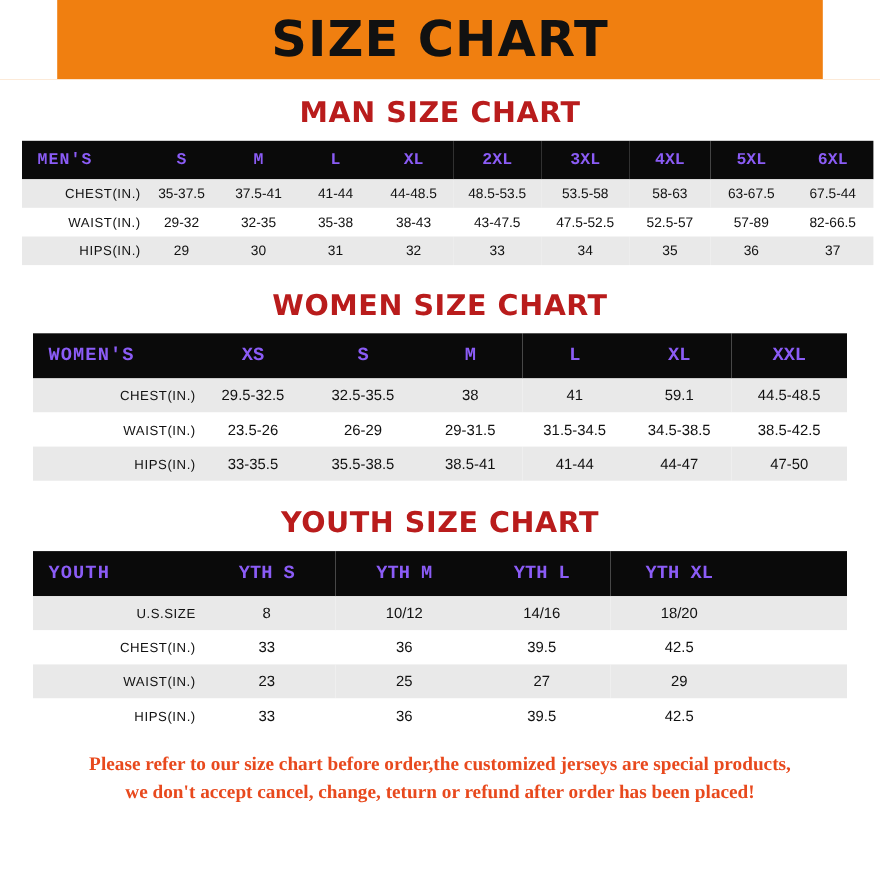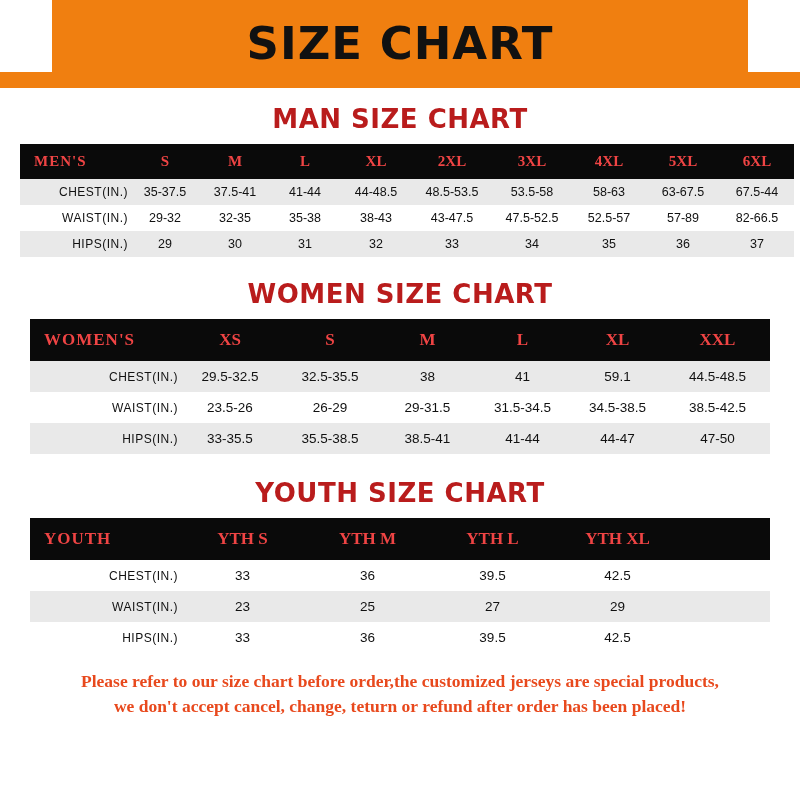--- a/index.html
+++ b/index.html
@@ -11,21 +11,21 @@
   }
   .page {
     position: relative;
     width: 800px;
     height: 800px;
     background: #ffffff;
     overflow: hidden;
   }
   
   .banner {
-    height: 88px;
+    height: 72px;
     background: #f07f10;
     display: flex;
     align-items: center;
     justify-content: center;
     position: relative;
   }
   .banner-inner {
     background: #f07f10;
     width: 100%;
     text-align: center;
@@ -66,22 +66,22 @@
   .t-youth { margin: 24px 0 10px; }
 
   table.size-table {
     border-collapse: collapse;
     width: 740px;
     margin: 0 auto;
     table-layout: fixed;
   }
   table.size-table thead th {
     background: #0a0a0a;
-    color: #ef4444;
-    font-family: Liberation Serif, serif;
+    color: #8b5cf6;
+    font-family: Liberation Mono, monospace;
     font-weight: bold;
     font-size: 15px;
     padding: 9px 2px;
     text-align: center;
   }
   table.size-table thead th.first {
     text-align: left;
     padding-left: 14px;
     letter-spacing: 1px;
   }
@@ -271,20 +271,28 @@
         <tr>
           <th class="first">YOUTH</th>
           <th>YTH S</th>
           <th>YTH M</th>
           <th>YTH L</th>
           <th>YTH XL</th>
           <th></th>
         </tr>
       </thead>
       <tbody>
+        <tr class="odd">
+          <td class="first">U.S.SIZE</td>
+          <td>8</td>
+          <td>10/12</td>
+          <td>14/16</td>
+          <td>18/20</td>
+          <td></td>
+        </tr>
         <tr class="even">
           <td class="first">CHEST(IN.)</td>
           <td>33</td>
           <td>36</td>
           <td>39.5</td>
           <td>42.5</td>
           <td></td>
         </tr>
         <tr class="odd">
           <td class="first">WAIST(IN.)</td>

